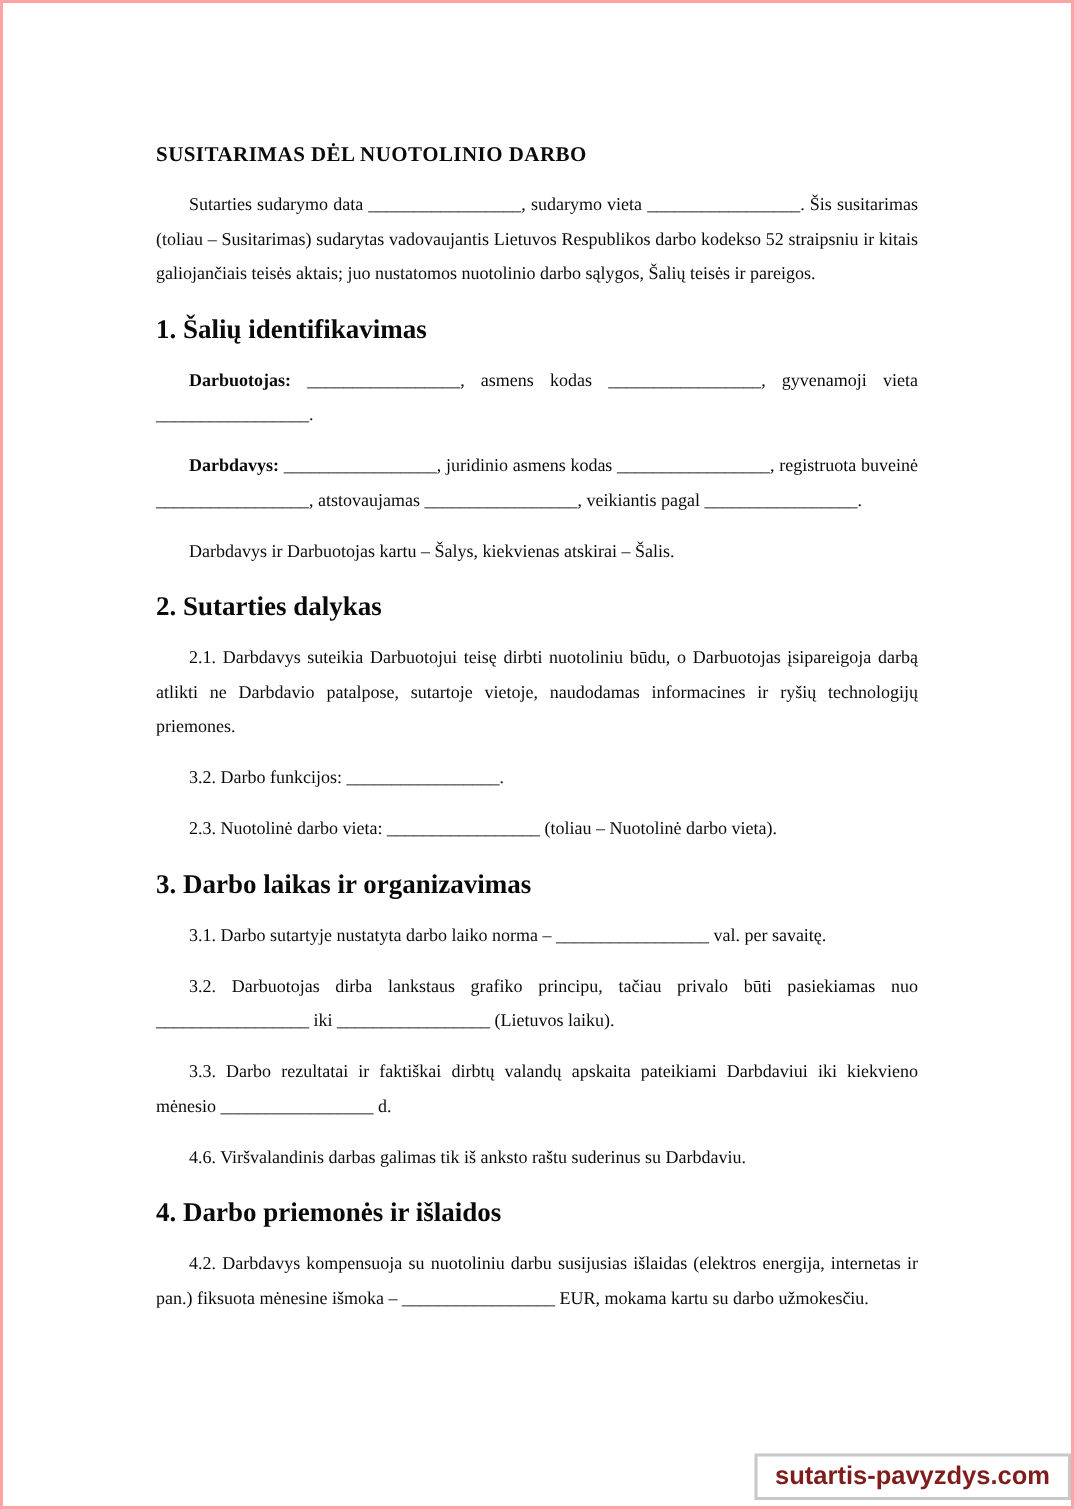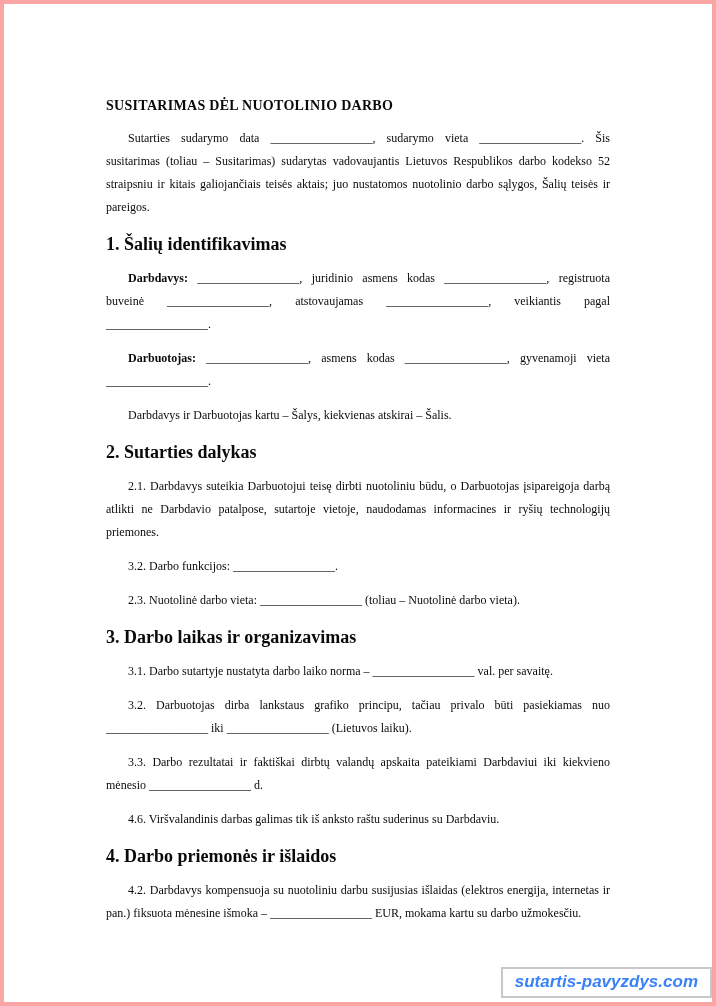--- a/index.html
+++ b/index.html
@@ -1,21 +1,21 @@
 <!DOCTYPE html>
 <html><head>
 <meta charset="utf-8">
 <style>
   html, body { margin: 0; padding: 0; background: #ffffff; }
   .page {
     position: relative;
     width: 716px;
     height: 1006px;
     box-sizing: border-box;
-    border: 4px solid #fca5a5;
+    border: 2px solid #fca5a5;
     background: #ffffff;
     font-family: "Liberation Serif", "DejaVu Serif", serif;
     color: #0a0a0a;
     overflow: hidden;
   }
   .content {
     padding: 94px 102px 0 102px;
   }
   .doc-title {
     font-size: 14px;
@@ -39,41 +39,40 @@
   .watermark {
     position: absolute;
     right: 0;
     bottom: 4px;
     background: #ffffff;
     border: 2px solid #c8c8c8;
     padding: 3px 12px 4px 12px;
     font-family: "Liberation Sans", "DejaVu Sans", sans-serif;
     font-weight: bold;
     font-size: 17px;
-    color: #3b82f6;
+    color: #7f1d1d;
     white-space: nowrap;
     cursor: pointer;
-    font-style: italic;
   }
 </style>
 </head>
 <body>
 
 <div class="page">
   <div class="content">
 
     <h1 class="doc-title">SUSITARIMAS DĖL NUOTOLINIO DARBO</h1>
 
     <p class="para">Sutarties sudarymo data _________________, sudarymo vieta _________________. Šis susitarimas (toliau – Susitarimas) sudarytas vadovaujantis Lietuvos Respublikos darbo kodekso 52 straipsniu ir kitais galiojančiais teisės aktais; juo nustatomos nuotolinio darbo sąlygos, Šalių teisės ir pareigos.</p>
 
     <h2 class="section-heading">1. Šalių identifikavimas</h2>
 
+    <p class="para"><span class="lead-bold">Darbuotojas:</span><span> _________________, asmens kodas _________________, gyvenamoji vieta _________________.</span></p>
+
     <p class="para"><span class="lead-bold">Darbdavys:</span><span> _________________, juridinio asmens kodas _________________, registruota buveinė _________________, atstovaujamas _________________, veikiantis pagal _________________.</span></p>
-
-    <p class="para"><span class="lead-bold">Darbuotojas:</span><span> _________________, asmens kodas _________________, gyvenamoji vieta _________________.</span></p>
 
     <p class="para">Darbdavys ir Darbuotojas kartu – Šalys, kiekvienas atskirai – Šalis.</p>
 
     <h2 class="section-heading">2. Sutarties dalykas</h2>
 
     <p class="para">2.1. Darbdavys suteikia Darbuotojui teisę dirbti nuotoliniu būdu, o Darbuotojas įsipareigoja darbą atlikti ne Darbdavio patalpose, sutartoje vietoje, naudodamas informacines ir ryšių technologijų priemones.</p>
     <p class="para">3.2. Darbo funkcijos: _________________.</p>
     <p class="para">2.3. Nuotolinė darbo vieta: _________________ (toliau – Nuotolinė darbo vieta).</p>
 
     <h2 class="section-heading">3. Darbo laikas ir organizavimas</h2>

